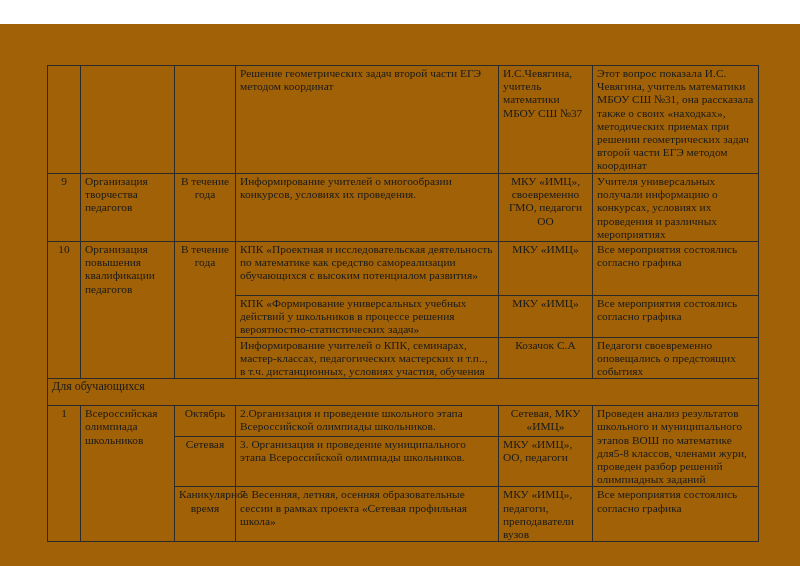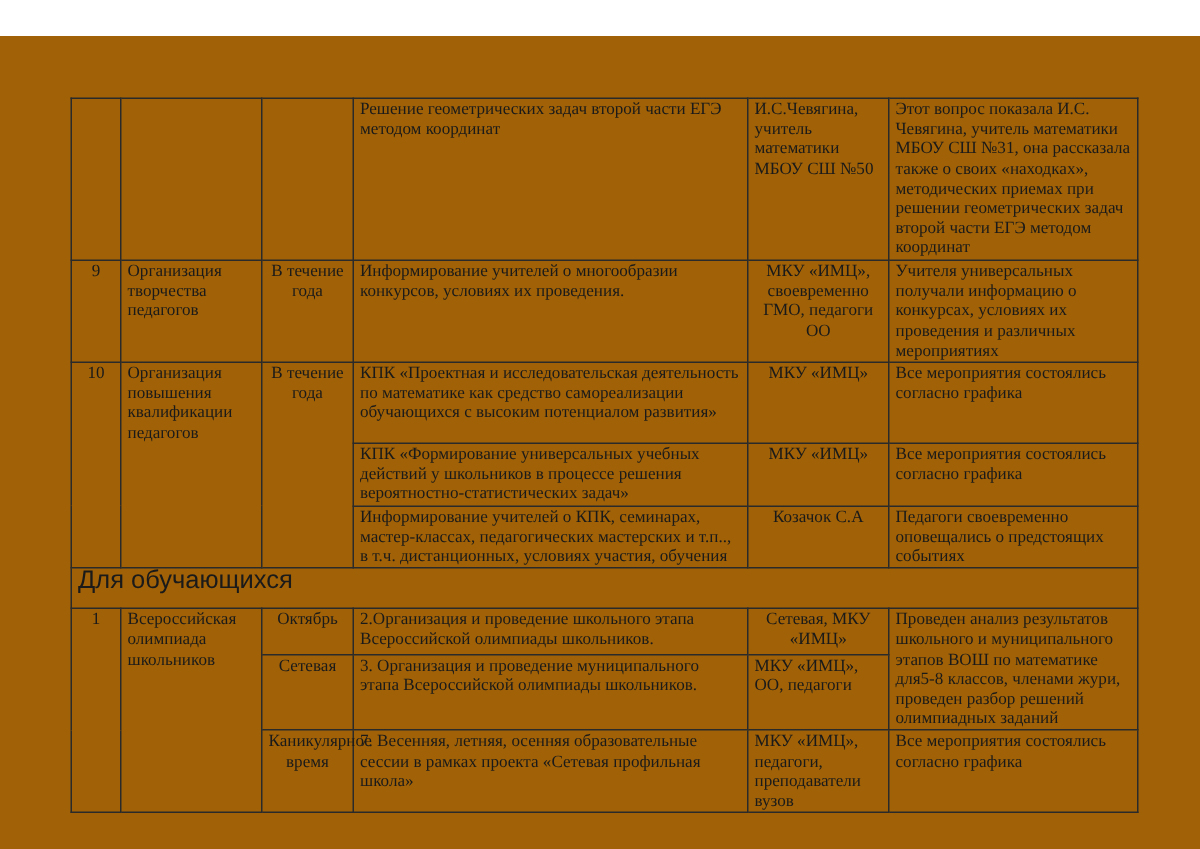--- a/index.html
+++ b/index.html
@@ -4,21 +4,21 @@
 <style>
   html, body { margin: 0; padding: 0; background: #ffffff; }
   body { width: 800px; height: 566px; position: relative; overflow: hidden;
          font-family: "Liberation Serif", "DejaVu Serif", serif; color: #1a1a1a; }
   .page { position: absolute; left: 0; top: 0; width: 800px; height: 566px; background: #a16207; margin-top: 24px; }
   table.plan { position: absolute; left: 47px; top: 41px; width: 711px;
                border-collapse: collapse; table-layout: fixed; font-size: 11.4px; line-height: 13.2px; }
   table.plan td { border: 1px solid #2a2a2a; vertical-align: top; padding: 1px 4px 0 4px; }
   table.plan { border: 1.5px solid #2a2a2a; }
   .c { text-align: center; }
-  .section td { font-family: Liberation Sans, sans-serif; font-size: 17px; padding: 5px 3px; }
+  .section td { font-family: Liberation Serif, serif; font-size: 12px; padding: 5px 3px; }
 </style>
 </head>
 <body>
 
 <div class="page">
 <table class="plan">
   <colgroup>
     <col style="width:33px">
         <col style="width:94px">
         <col style="width:61px">
@@ -26,21 +26,21 @@
         <col style="width:94px">
         <col style="width:166px">
   </colgroup>
   <tbody>
 
     <tr style="height:108px">
       <td class="c"></td>
       <td></td>
       <td class="c"></td>
       <td>Решение геометрических задач второй части ЕГЭ методом координат</td>
-      <td>И.С.Чевягина, учитель математики МБОУ СШ №50</td>
+      <td>И.С.Чевягина, учитель математики МБОУ СШ №37</td>
       <td>Этот вопрос  показала И.С. Чевягина,   учитель математики МБОУ СШ №31, она рассказала также о своих «находках», методических приемах при решении геометрических задач второй части ЕГЭ методом координат</td>
     </tr>
 
     <tr style="height:67px">
       <td class="c">9</td>
       <td>Организация творчества педагогов</td>
       <td class="c">В течение года</td>
       <td>Информирование учителей о многообразии конкурсов, условиях их проведения.</td>
       <td class="c">МКУ «ИМЦ», своевременно ГМО, педагоги ОО</td>
       <td>Учителя универсальных получали информацию о конкурсах, условиях их проведения и различных мероприятиях</td>

